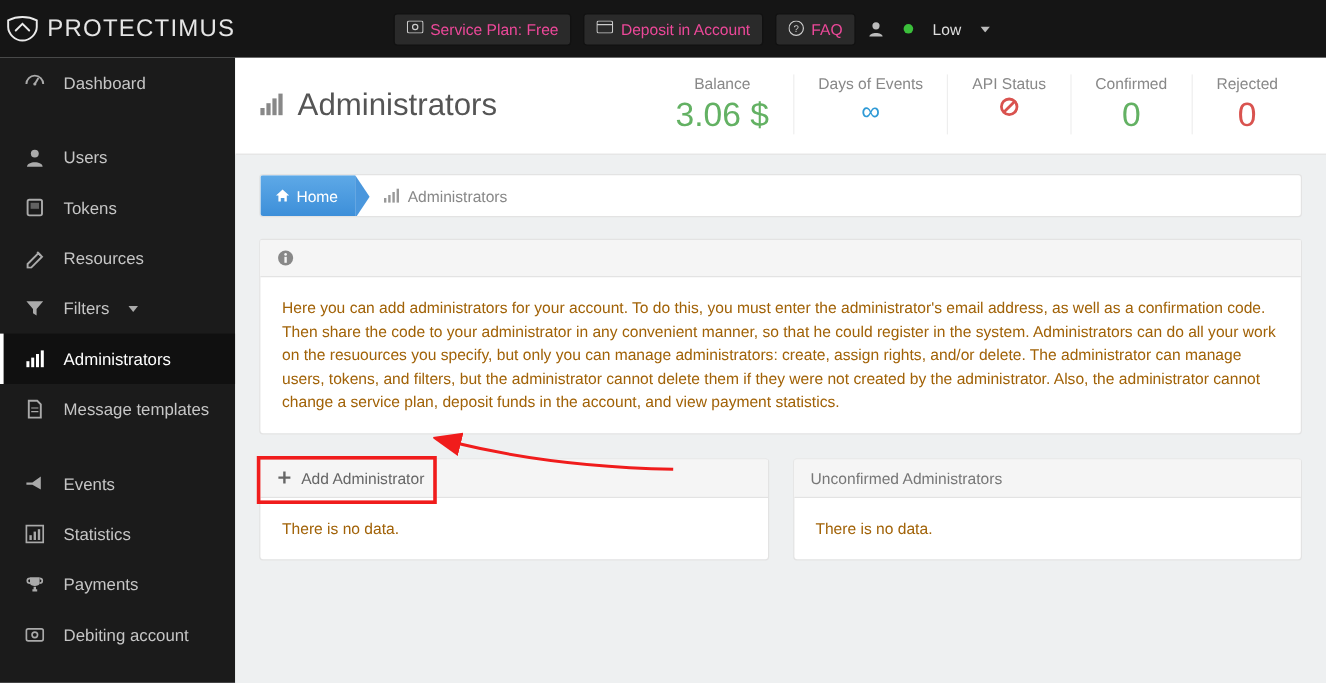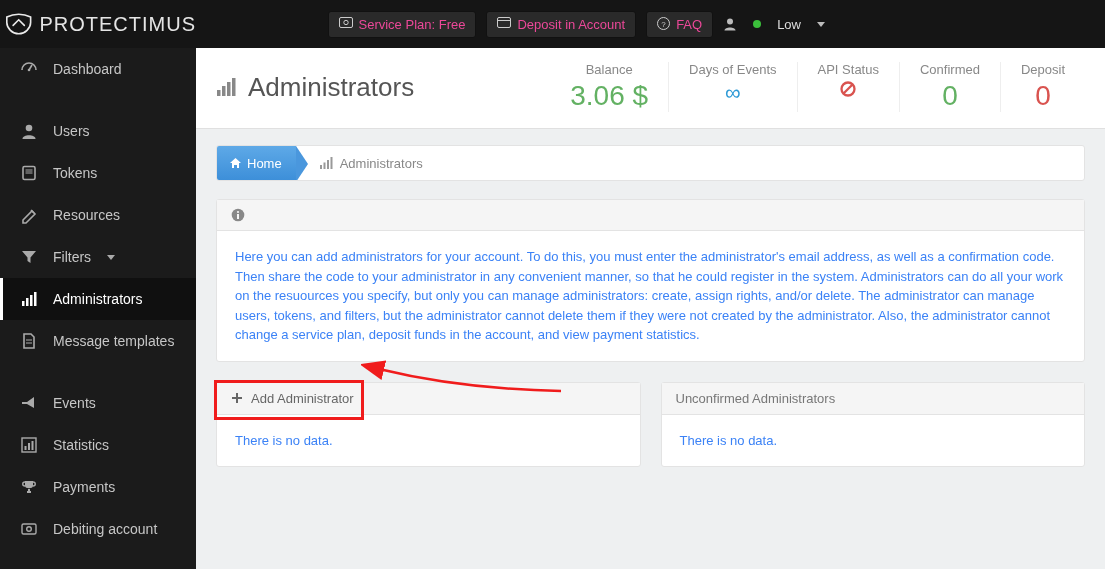--- a/index.html
+++ b/index.html
@@ -32,21 +32,21 @@
 .stat-value.red { color: #d9534f; }
 
 .content { padding: 16px 20px; }
 .breadcrumb { background: #fff; border: 1px solid #e3e3e3; border-radius: 3px; display: flex; align-items: center; height: 36px; overflow: hidden; margin-bottom: 18px; }
 .crumb-home { background: linear-gradient(#5ea9e7,#3d8fd9); color: #fff; height: 100%; display: flex; align-items: center; padding: 0 14px 0 12px; position: relative; font-size: 13px; gap: 5px; }
 .crumb-home::after { content: ""; position: absolute; right: -12px; top: 0; width: 0; height: 0; border-top: 18px solid transparent; border-bottom: 18px solid transparent; border-left: 12px solid #4a97dd; }
 .crumb-tail { margin-left: 24px; color: #888; display: flex; align-items: center; gap: 6px; }
 
 .panel { background: #fff; border: 1px solid #e3e3e3; border-radius: 3px; margin-bottom: 20px; }
 .panel-header { background: #f5f5f5; border-bottom: 1px solid #e3e3e3; padding: 8px 14px; display: flex; align-items: center; color: #777; }
-.panel-body { padding: 16px 18px; color: #3b82f6; line-height: 1.5; font-size: 13px; }
+.panel-body { padding: 16px 18px; color: #a16207; line-height: 1.5; font-size: 13px; }
 
 .two-col { display: flex; gap: 20px; position: relative; }
 .col { flex: 1; }
 .add-admin-header { display: flex; align-items: center; gap: 8px; color: #666; font-weight: 500; }
 .red-box { position: absolute; border: 3px solid #f01c1c; pointer-events: none; }
 .red-arrow { position: absolute; pointer-events: none; }
 
 .infinity { color: #2f9ad6; font-size: 22px; font-weight: 300; }
 .ban-icon svg { display: block; }
 </style>
@@ -235,21 +235,21 @@
               <circle cx="9" cy="9" r="6.5" fill="none" stroke="#d9534f" stroke-width="2.3"></circle>
               <line x1="4.5" y1="13.5" x2="13.5" y2="4.5" stroke="#d9534f" stroke-width="2.3"></line>
             </svg>
         </div>
       </div>
       <div class="stat">
         <div class="stat-label">Confirmed</div>
         <div class="stat-value green">0</div>
       </div>
       <div class="stat">
-        <div class="stat-label">Deposit</div>
+        <div class="stat-label">Rejected</div>
         <div class="stat-value red">0</div>
       </div>
     </div>
   </div>
 
   <div class="content">
     <div class="breadcrumb">
       <a class="crumb-home">
         <svg width="13" height="12" viewBox="0 0 13 12">
             <path d="M1 6 L6.5 1 L12 6 L10 6 L10 11 L8 11 L8 8 L5 8 L5 11 L3 11 L3 6 Z" fill="#fff"></path>

